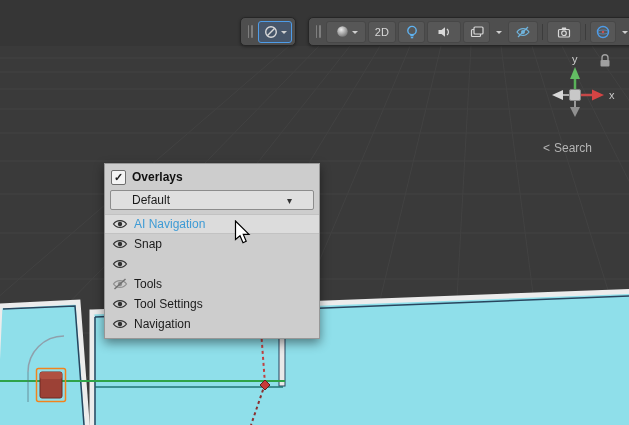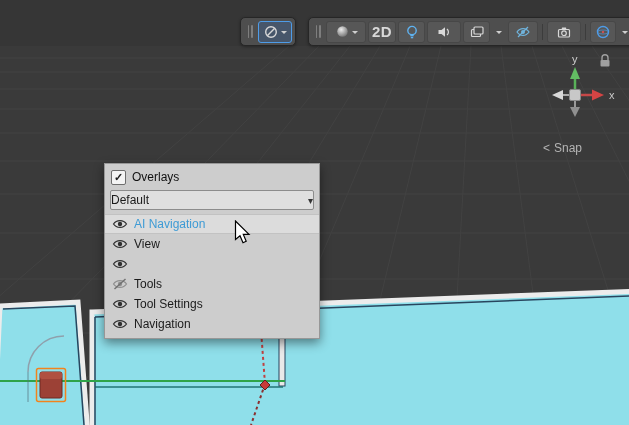--- a/index.html
+++ b/index.html
@@ -20,45 +20,45 @@
   .tgroup .handle i{width:1.5px;background:#7E7E7E;border-radius:1px;}
   .tbtn{
     height:22px;display:flex;align-items:center;justify-content:center;
     background:#575757;border:1px solid #474747;border-radius:3px;
     color:#D8D8D8;font-size:11px;gap:2px;padding:0 4px;box-sizing:border-box;
   }
   .tbtn.active-outline{border:1.5px solid #4E9CE8;background:#47566A;}
   .caret{width:0;height:0;border:3.5px solid transparent;border-top-color:#CFCFCF;margin-top:4px;}
   .caret-btn{padding:0 3px;background:transparent;border-color:transparent;}
   .tsep{width:1px;height:16px;background:#3C3C3C;margin:0 2px;}
-  .lbl2d{font-weight:bold;letter-spacing:.3px;color:#D8D8D8;font-size:15px;}
+  .lbl2d{font-weight:normal;letter-spacing:.3px;color:#D8D8D8;font-size:11px;}
 
   
   .gizmo{position:absolute;left:536px;top:48px;z-index:2;}
   .persp{
     position:absolute;left:543px;top:141px;z-index:2;color:#B4B4B4;font-size:12px;
     display:flex;gap:4px;align-items:center;
   }
 
   
   .overlays-menu{
     position:absolute;left:104px;top:163px;width:216px;z-index:5;
     background:#CDCDCD;border:1px solid #979797;box-shadow:0 4px 10px rgba(0,0,0,.45);
     padding-bottom:4px;box-sizing:border-box;
   }
   .om-header{height:24px;display:flex;align-items:center;gap:6px;padding:2px 6px 0 6px;box-sizing:border-box;}
   .checkbox{
     width:13px;height:13px;background:#F4F4F4;border:1px solid #6E6E6E;border-radius:2px;
     display:flex;align-items:center;justify-content:center;
     font-size:11px;font-weight:bold;color:#1E1E1E;line-height:1;
   }
-  .om-title{font-size:12px;font-weight:normal;color:#111;}
+  .om-title{font-size:12px;font-weight:bold;color:#111;}
   .om-dropdown{
     margin:2px 5px 4px 5px;height:18px;background:#DFDFDF;border:1px solid #8C8C8C;border-radius:2px;
-    display:flex;align-items:center;font-size:12px;color:#1A1A1A;padding:0 0;justify-content:space-between;text-align:right;
+    display:flex;align-items:center;font-size:12px;color:#1A1A1A;padding:0 21px;justify-content:space-between;text-align:right;
   }
   .dd-arrow{font-size:10px;color:#333;}
   .menu-row{height:20px;display:flex;align-items:center;gap:6px;padding:0 7px;font-size:12px;color:#1B1B1B;}
   .menu-row .eye{width:16px;height:12px;flex:0 0 16px;display:flex;align-items:center;}
   .eye-outline{stroke:#303030;fill:none;stroke-width:1.2;}
   .eye-pupil{fill:#303030;}
   .eye-slash{display:none;stroke:#707070;stroke-width:1.4;}
   .menu-row.eye-off .eye-outline{stroke:#8E8E8E;}
   .menu-row.eye-off .eye-pupil{fill:#8E8E8E;}
   .menu-row.eye-off .eye-slash{display:inline;}
@@ -247,21 +247,21 @@
     <rect x="33.5" y="41.5" width="11" height="11" rx="1.5" fill="#C8C8C8" stroke="#8A8A8A" stroke-width="1"></rect>
 
     <g>
       <path d="M66 12 V9.8 a3 3 0 0 1 6 0 V12" stroke="#A0A0A0" stroke-width="1.4" fill="none"></path>
       <rect x="64.5" y="12" width="9" height="6.5" rx="1" fill="#A0A0A0"></rect>
     </g>
   </svg>
 
   <div class="persp">
     <span>&lt;</span>
-    <span>Snap</span>
+    <span>Search</span>
   </div>
 
   <div class="overlays-menu">
     <div class="om-header">
       <span class="checkbox">✓</span>
       <span class="om-title">Overlays</span>
     </div>
     <div class="om-dropdown">
       <span>Default</span>
       <span class="dd-arrow">▾</span>
@@ -280,21 +280,21 @@
       </div>
 
       <div class="menu-row">
         <span class="eye">
           <svg width="16" height="12" viewBox="0 0 16 12">
               <path class="eye-outline" d="M1.5 6 C4.5 1.5 11.5 1.5 14.5 6 C11.5 10.5 4.5 10.5 1.5 6 Z"></path>
               <circle class="eye-pupil" cx="8" cy="6" r="2.2"></circle>
               <line class="eye-slash" x1="2.5" y1="11" x2="13.5" y2="1"></line>
             </svg>
         </span>
-        <span class="mi-label">View</span>
+        <span class="mi-label">Snap</span>
       </div>
 
       <div class="menu-row">
         <span class="eye">
           <svg width="16" height="12" viewBox="0 0 16 12">
               <path class="eye-outline" d="M1.5 6 C4.5 1.5 11.5 1.5 14.5 6 C11.5 10.5 4.5 10.5 1.5 6 Z"></path>
               <circle class="eye-pupil" cx="8" cy="6" r="2.2"></circle>
               <line class="eye-slash" x1="2.5" y1="11" x2="13.5" y2="1"></line>
             </svg>
         </span>

